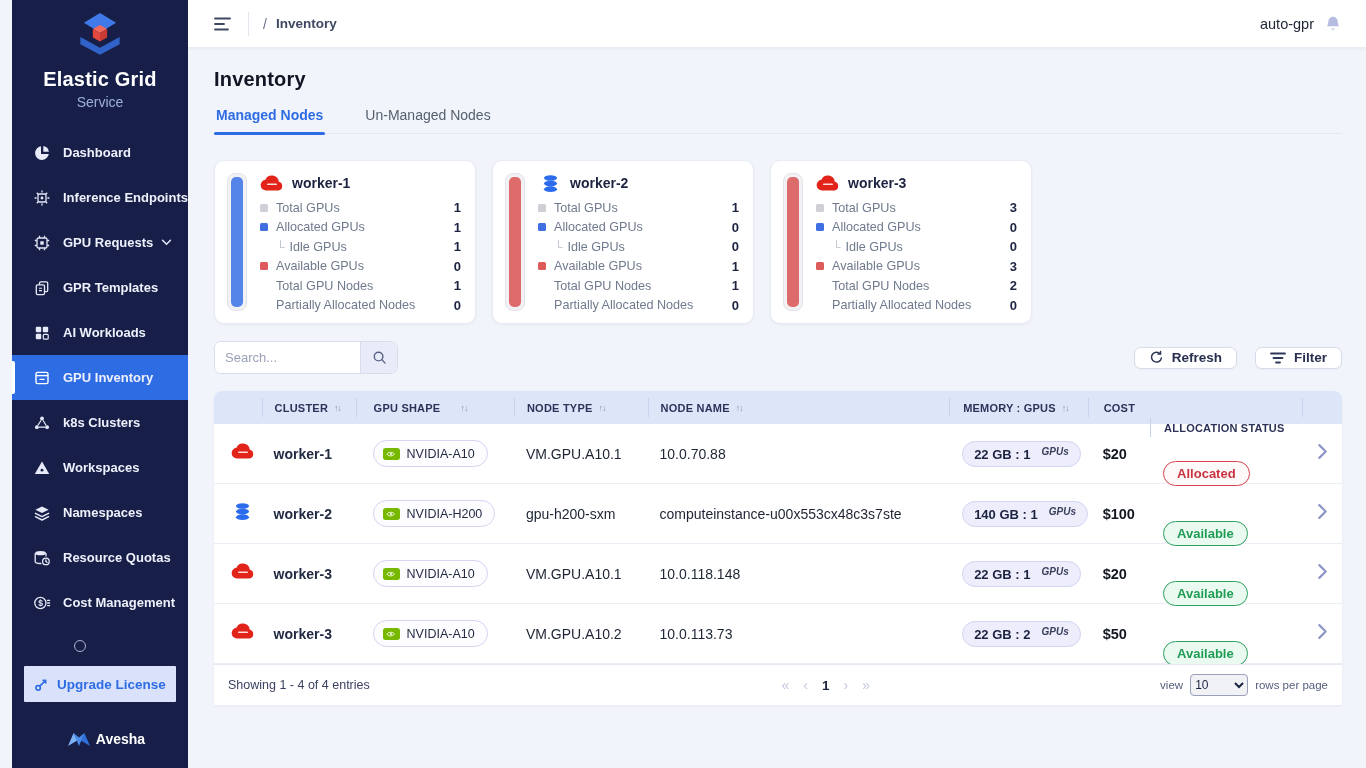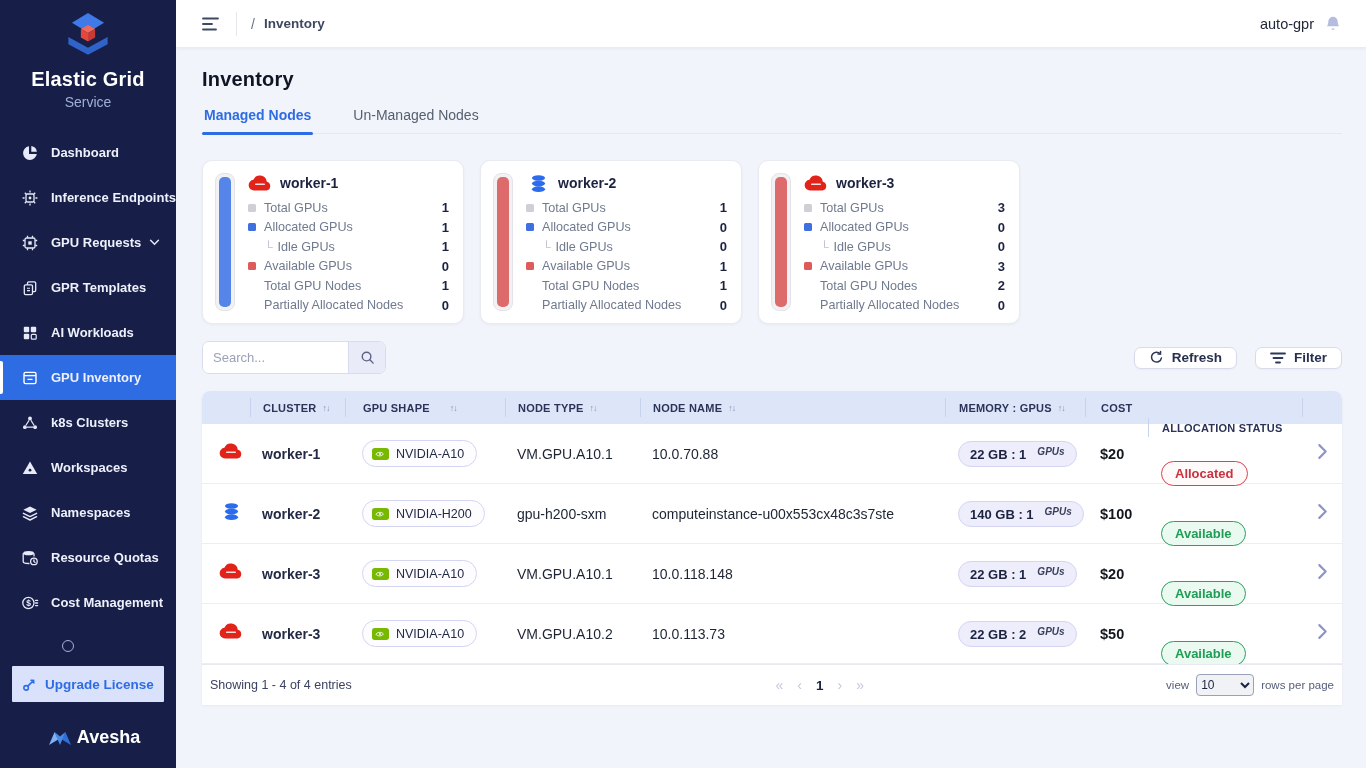--- a/index.html
+++ b/index.html
@@ -1,36 +1,36 @@
 <!DOCTYPE html>
 <html><head>
 <meta charset="utf-8">
 <style>
   * { margin:0; padding:0; box-sizing:border-box; }
   html,body { width:1366px; height:768px; overflow:hidden; }
   body { font-family:"Liberation Sans", sans-serif; background:#f1f4fa; color:#1d2433; }
   .app { display:flex; width:1366px; height:768px; }
 
   
-  .sidebar { width:176px; min-width:176px; height:768px; background:#171f48; display:flex; flex-direction:column; position:relative; }
+  .sidebar { width:176px; min-width:176px; height:768px; background:#171f48; display:flex; flex-direction:column; position:relative;margin-left:12px; }
   .brand { text-align:center; padding-top:12px; }
   .brand svg { width:58px; height:50px; }
   .brand-title { color:#ffffff; font-size:20px; font-weight:600; letter-spacing:.2px; margin-top:2px; }
   .brand-sub { color:#9fb0d8; font-size:14px; margin-top:3px; }
   .menu { margin-top:20px; }
   .menu-item { display:flex; align-items:center; height:45px; padding-left:21px; cursor:pointer; position:relative; }
   .menu-item .mi-icon { width:18px; height:18px; display:inline-flex; margin-right:12px; flex:none; }
   .menu-item .mi-icon svg { width:18px; height:18px; }
   .menu-item .mi-label { color:#eef0fb; font-size:13px; font-weight:600; white-space:nowrap; }
   .menu-item.active { background:#2e6ce4; }
   .menu-item.active::before { content:""; position:absolute; left:0; top:6px; bottom:6px; width:3px; background:#ffffff; border-radius:0 2px 2px 0; }
   .menu-item .mi-chev { margin-left:auto; margin-right:16px; display:inline-flex; }
   .peek-circle { position:absolute; left:62px; bottom:116px; width:12px; height:12px; border:1.5px solid #aab1cf; border-radius:50%; }
   .upgrade { position:absolute; left:12px; right:12px; bottom:66px; height:36px; background:#d9e2fa; border:none; border-radius:1px; color:#2e6ce4; font-family:inherit; font-size:13.5px; font-weight:600; display:flex; align-items:center; justify-content:center; gap:8px; cursor:pointer; }
-  .avesha { position:absolute; left:11px; right:0; bottom:20px; display:flex; align-items:center; justify-content:center; gap:4px; color:#ffffff; font-size:18px; font-weight:600; }
+  .avesha { position:absolute; left:11px; right:0; bottom:20px; display:flex; align-items:center; justify-content:center; gap:4px; color:#ffffff; font-size:14px; font-weight:600; }
 
   
   main { flex:1; display:flex; flex-direction:column; min-width:0; }
   .topbar { height:48px; background:#ffffff; display:flex; align-items:center; padding:0 24px 0 26px; border-bottom:1px solid #e9ecf3; box-shadow:0 1px 3px rgba(30,40,90,.05); }
   .hamburger { display:inline-flex; cursor:pointer; }
   .vdiv { width:1px; height:24px; background:#e3e6ef; margin:0 14px 0 16px; }
   .slash { color:#6a7188; font-size:14px; margin-right:9px; }
   .crumb { color:#3f4862; font-size:13.5px; font-weight:700; }
   .topbar .spacer { flex:1; }
   .user { color:#23283a; font-size:14.5px; margin-right:10px; }
@@ -92,21 +92,21 @@
   .cluster-name { font-size:14px; font-weight:600; color:#232a44; }
   .cell-text { font-size:14px; color:#1d2433; white-space:nowrap; overflow:hidden; text-overflow:ellipsis; }
   .shape-pill { display:inline-flex; align-items:center; gap:7px; border:1px solid #d3d5f2; background:#fdfdff; border-radius:14px; height:27px; padding:0 12px 0 9px; font-size:12.5px; color:#232a44; font-weight:500; white-space:nowrap; }
   .mem-pill { display:inline-flex; align-items:baseline; border:1px solid #d3d5f2; background:#ededfb; border-radius:13px; height:26px; padding:5px 11px 0 11px; font-size:13px; font-weight:700; color:#1c2341; white-space:nowrap; }
   .mem-pill .gpus { font-size:10px; font-style:italic; font-weight:600; color:#3a405c; margin-left:11px; position:relative; top:-4px; }
   .cost-text { font-size:14.5px; font-weight:600; color:#11161f; }
   .status-pill { display:inline-flex; align-items:center; justify-content:center; height:25px; padding:0 13px; border-radius:14px; font-size:13px; font-weight:600; }
   .status-pill.allocated { color:#c9323f; border:1.4px solid #d9434f; background:#fffafa; }
   .status-pill.available { color:#1f9d55; border:1.4px solid #2da05f; background:#eafaf1; }
 
-  .tfoot { display:flex; align-items:center; height:41px; background:#ffffff; border-top:1px solid #e6e9f1; padding:0 8px; }
+  .tfoot { display:flex; align-items:center; height:41px; background:#ffffff; border-top:1px solid #e6e9f1; padding:0 14px; }
   .showing { font-size:12.5px; color:#3c4263; }
   .pager { position:absolute; left:50%; transform:translateX(4%); display:flex; align-items:center; gap:14px; }
   .tfoot { position:relative; }
   .pg-nav { color:#c2c7dd; font-size:14px; cursor:default; }
   .pg-current { color:#1c2341; font-size:13.5px; font-weight:700; cursor:pointer; }
   .rpp { margin-left:auto; display:flex; align-items:center; gap:7px; font-size:11.5px; color:#555d7c; }
   .rpp select { width:58px; height:22px; font-family:inherit; font-size:12px; color:#1c2341; border:1px solid #9aa0b8; border-radius:4px; background:#f1f2f6; }
 </style>
 </head>
 <body>

